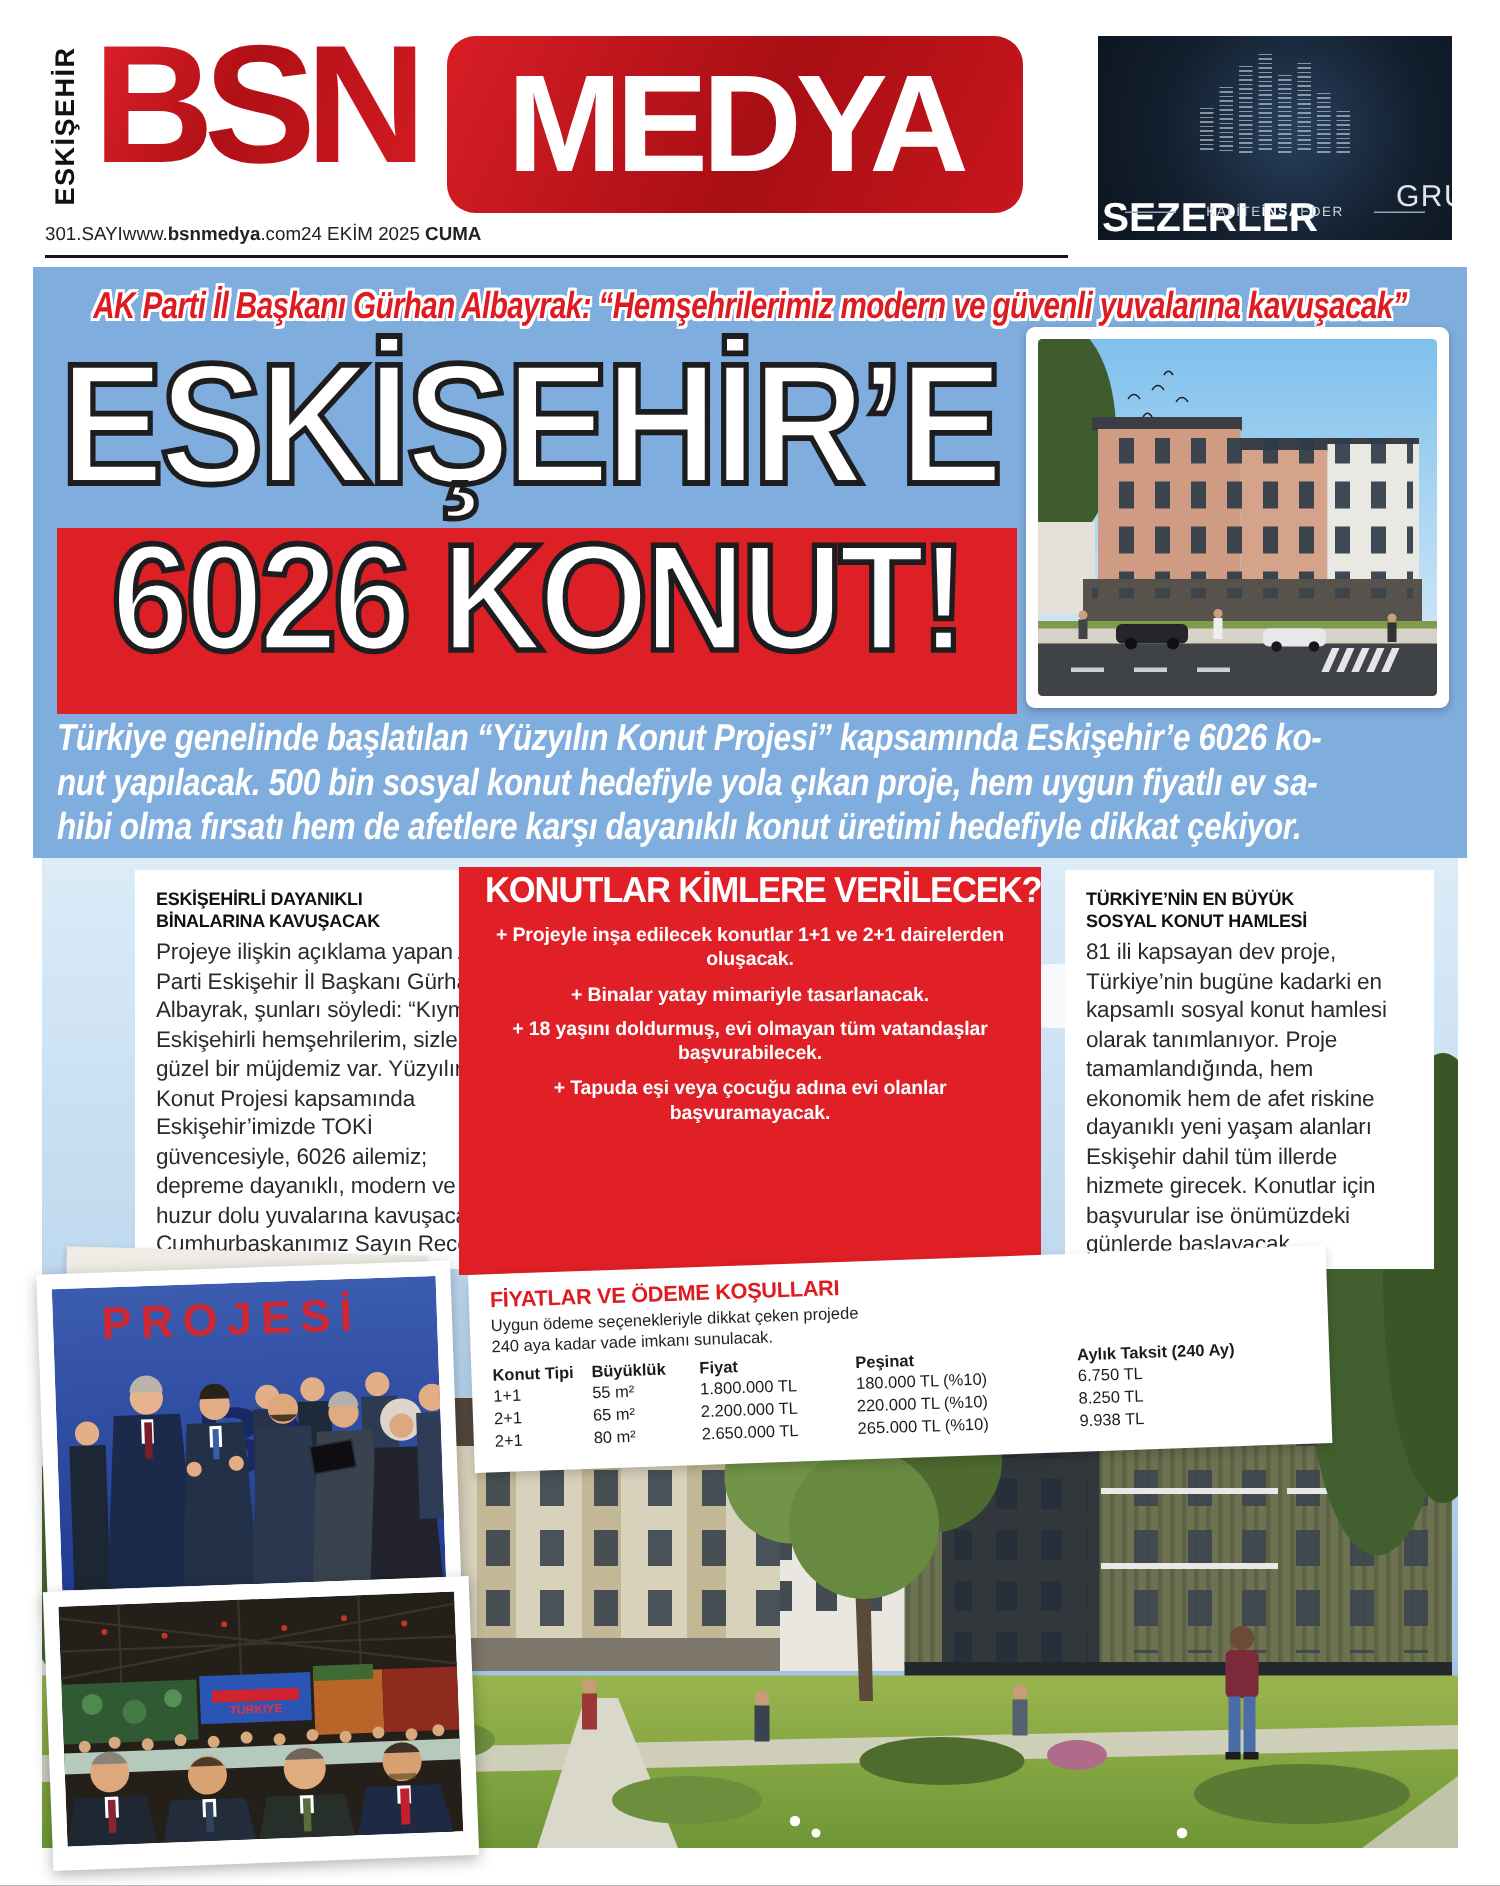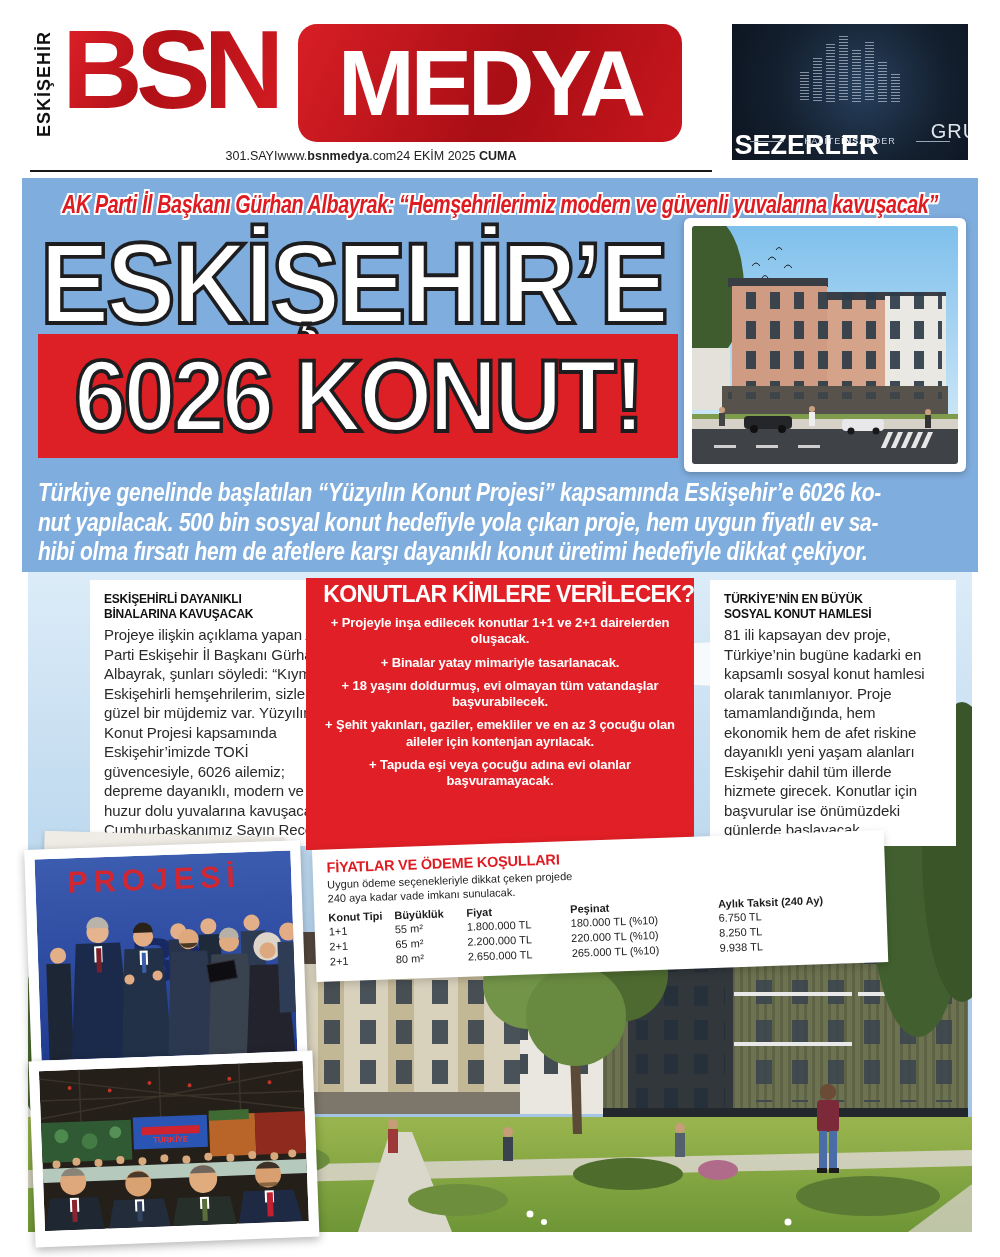--- a/index.html
+++ b/index.html
@@ -11,21 +11,21 @@
     writing-mode:vertical-rl;transform:rotate(180deg);display:flex;align-items:center;justify-content:center;
     font-weight:900;font-size:18px;letter-spacing:1px;color:#111;}
   .bsn{position:absolute;left:62px;top:14px;font-size:112px;line-height:1;font-weight:900;
     letter-spacing:-7px;color:#c5161e;
     background:linear-gradient(115deg,#e02129 0%,#b01016 45%,#d31b22 100%);
     -webkit-background-clip:text;background-clip:text;-webkit-text-fill-color:transparent;}
   .medya-block{position:absolute;left:298px;top:24px;width:384px;height:118px;
     background:linear-gradient(115deg,#d81e25 0%,#a80e15 55%,#c8161d 100%);
     display:flex;align-items:center;justify-content:center;border-radius:19px;}
   .medya-block span{font-size:92px;font-weight:900;color:#fff;letter-spacing:-4px;line-height:1;}
-  .info-row{position:absolute;left:30px;top:149px;width:682px;display:flex;justify-content:center;
+  .info-row{position:absolute;left:30px;top:149px;width:682px;display:flex;justify-content:flex-start;
     align-items:baseline;font-size:12.5px;color:#222;}
   .site b,.date b{font-weight:900;}
   .mast-rule{position:absolute;left:30px;top:170px;width:682px;height:0;border-top:2px solid #171717;}
 
   
   .ad{position:absolute;left:732px;top:24px;width:236px;height:136px;
     background:radial-gradient(circle at 55% 45%, #27405e 0%, #14202f 55%, #0c1420 100%);
     overflow:hidden;}
   .ad-sky{position:absolute;left:30px;right:30px;top:8px;height:70px;display:flex;align-items:flex-end;
     justify-content:center;gap:4px;opacity:.55;}
@@ -46,22 +46,22 @@
 
   
   .hero{position:absolute;left:22px;top:178px;width:956px;height:394px;background:#7fadde;z-index:1;}
   .kicker{position:absolute;left:-125px;top:12px;width:1206px;text-align:center;
     font-size:25px;font-style:italic;font-weight:900;color:#df1b22;letter-spacing:-.5px;white-space:nowrap;
     transform:scaleX(.79);transform-origin:center top;
     text-shadow:-2px -2px 0 #fff,2px -2px 0 #fff,-2px 2px 0 #fff,2px 2px 0 #fff,0 2px 0 #fff,2px 0 0 #fff,0 -2px 0 #fff,-2px 0 0 #fff;}
   .h1line{position:absolute;left:18px;top:48px;font-size:104px;font-weight:900;line-height:1;color:#fff;
     letter-spacing:-3px;white-space:nowrap;-webkit-text-stroke:3.5px #1d1d20;
     transform:scale(1,1.1);transform-origin:left top;}
-  .redblock{position:absolute;left:16px;top:156px;width:640px;height:124px;background:#dc2026;
-    display:flex;align-items:center;justify-content:center;}
+  .redblock{position:absolute;left:16px;top:174px;width:640px;height:124px;background:#dc2026;
+    display:flex;align-items:flex-start;justify-content:center;}
   .h2line{font-size:94px;font-weight:900;line-height:1;color:#fff;letter-spacing:-3px;white-space:nowrap;
     -webkit-text-stroke:3.5px #1d1d20;transform:scale(1,1.08);}
   .hero-photo{position:absolute;left:662px;top:40px;width:282px;height:254px;background:#fff;border-radius:6px;
     box-shadow:0 2px 6px rgba(0,0,0,.25);padding:8px;box-sizing:border-box;}
   .hero-photo svg{width:100%;height:100%;display:block;border-radius:3px;}
   .lede{position:absolute;left:16px;top:300px;width:1120px;transform:scaleX(.84);transform-origin:left top;
     font-size:25px;font-style:italic;font-weight:900;color:#fff;line-height:1.18;letter-spacing:-.3px;}
   .lede div{white-space:nowrap;}
 
   
@@ -337,21 +337,20 @@
       <div>BİNALARINA KAVUŞACAK</div>
     </div>
     <div class="art-body">Projeye ilişkin açıklama yapan AK Parti Eskişehir İl Başkanı Gürhan Albayrak, şunları söyledi: “Kıymetli Eskişehirli hemşehrilerim, sizlere güzel bir müjdemiz var. Yüzyılın Konut Projesi kapsamında Eskişehir’imizde TOKİ güvencesiyle, 6026 ailemiz; depreme dayanıklı, modern ve huzur dolu yuvalarına kavuşacak. Cumhurbaşkanımız Sayın Recep Tayyip Erdoğan’ın liderliğinde durmak yok, yola devam. Eskişehir’imize hayırlı, uğurlu olsun.”</div>
   </div>
 
   <div class="whobox">
     <div class="whobox-title">KONUTLAR KİMLERE VERİLECEK?</div>
     <div class="who-item">+ Projeyle inşa edilecek konutlar 1+1 ve 2+1 dairelerden oluşacak.</div>
     <div class="who-item">+ Binalar yatay mimariyle tasarlanacak.</div>
     <div class="who-item">+ 18 yaşını doldurmuş, evi olmayan tüm vatandaşlar başvurabilecek.</div>
-    <div class="who-item">+ Şehit yakınları, gaziler, emekliler ve en az 3 çocuğu olan aileler için kontenjan ayrılacak.</div>
     <div class="who-item">+ Tapuda eşi veya çocuğu adına evi olanlar başvuramayacak.</div>
   </div>
 
   <div class="panel panel-right">
     <div class="art-title">
       <div>TÜRKİYE’NİN EN BÜYÜK</div>
       <div>SOSYAL KONUT HAMLESİ</div>
     </div>
     <div class="art-body">81 ili kapsayan dev proje, Türkiye’nin bugüne kadarki en kapsamlı sosyal konut hamlesi olarak tanımlanıyor. Proje tamamlandığında, hem ekonomik hem de afet riskine dayanıklı yeni yaşam alanları Eskişehir dahil tüm illerde hizmete girecek. Konutlar için başvurular ise önümüzdeki günlerde başlayacak.</div>
   </div>

